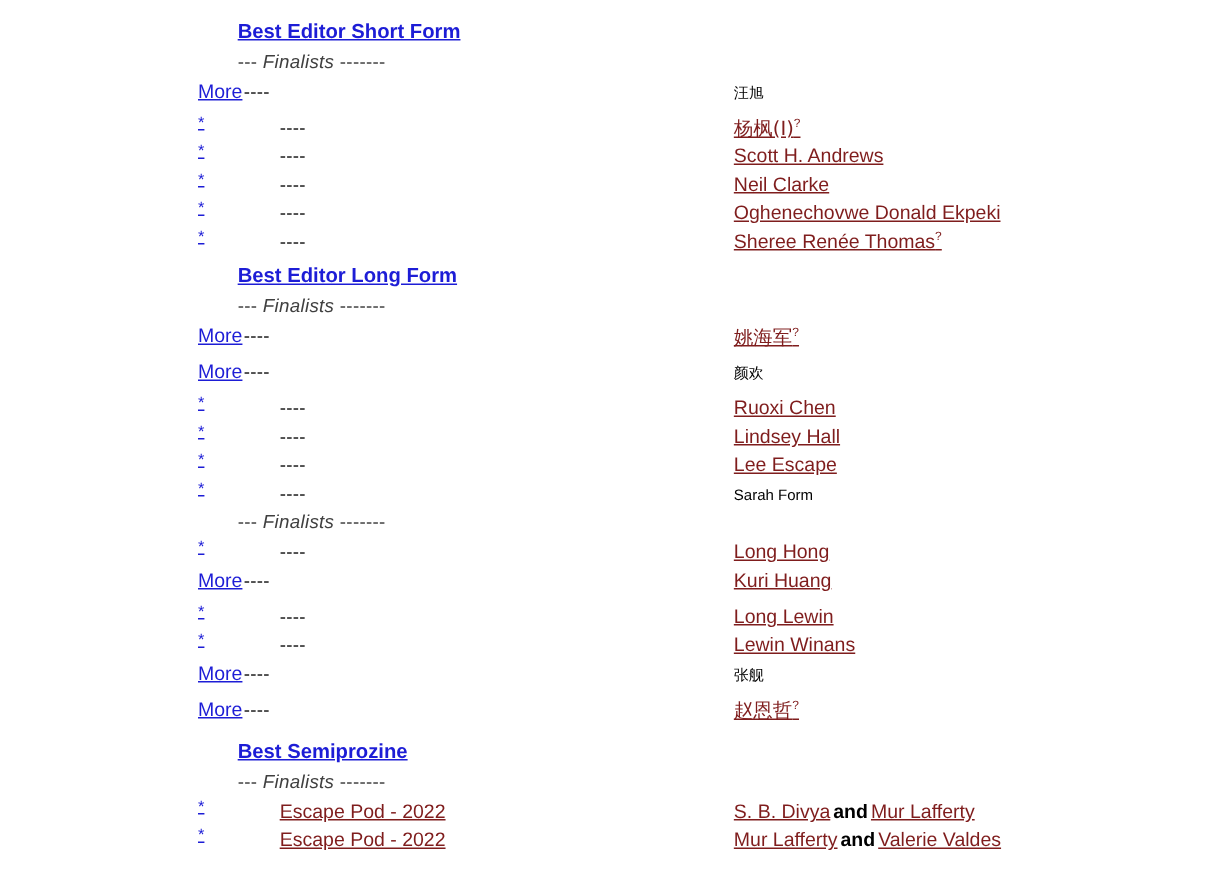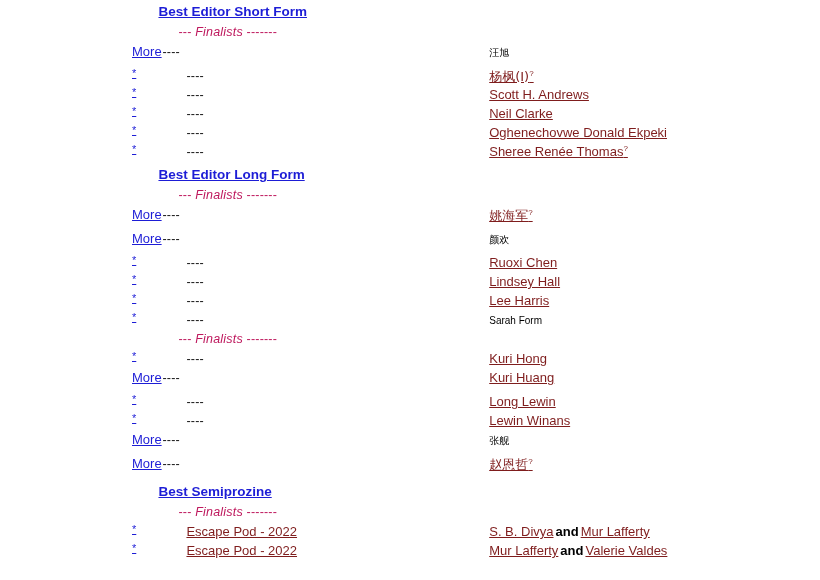--- a/index.html
+++ b/index.html
@@ -14,21 +14,21 @@
     background: #ffffff;
     font-family: "Liberation Sans", "DejaVu Sans", sans-serif;
     font-size: 13px;
     color: #000000;
   }
 
   #layout {
     display: flex;
     width: 820px;
     height: 580px;
-    align-items: flex-start;
+    align-items: center;
   }
 
   
   #sidebar {
     width: 118px;
     flex: 0 0 118px;
     background: #ebebd3;
     border-right: 1px solid #55554a;
     box-sizing: border-box;
   }
@@ -72,23 +72,22 @@
     font-weight: bold;
     font-size: 13.5px;
     color: #1d1dd6;
     text-decoration: underline;
     display: inline-block;
     padding-top: 4px;
   }
 
   .finalists {
     font-size: 12.5px;
-    color: #be185d;
+    color: #404040;
     letter-spacing: 0.2px;
-    margin-left: 20px;
   }
   .finalists i { font-style: italic; }
 
   .mark-star {
     color: #1d1dd6;
     text-decoration: underline;
     font-size: 11px;
     line-height: 9px;
     display: inline-block;
     vertical-align: top;
@@ -189,35 +188,35 @@
             <td class="c-person"><a href="#" class="person"><span>Ruoxi Chen</span></a></td>
           </tr>
           <tr class="r-entry">
             <td class="c-mark"><a href="#" class="mark-star">*</a></td>
             <td class="c-work"><span class="dashes indent">----</span></td>
             <td class="c-person"><a href="#" class="person"><span>Lindsey Hall</span></a></td>
           </tr>
           <tr class="r-entry">
             <td class="c-mark"><a href="#" class="mark-star">*</a></td>
             <td class="c-work"><span class="dashes indent">----</span></td>
-            <td class="c-person"><a href="#" class="person"><span>Lee Harris</span></a></td>
+            <td class="c-person"><a href="#" class="person"><span>Lee Escape</span></a></td>
           </tr>
           <tr class="r-entry">
             <td class="c-mark"><a href="#" class="mark-star">*</a></td>
             <td class="c-work"><span class="dashes indent">----</span></td>
             <td class="c-person"><span class="person person-plain"><span>Sarah Form</span></span></td>
           </tr>
           <tr class="r-fin">
             <td class="c-mark"></td>
             <td class="c-work" colspan="2"><span class="finalists">--- <i>Finalists</i> -------</span></td>
           </tr>
           <tr class="r-entry">
             <td class="c-mark"><a href="#" class="mark-star">*</a></td>
             <td class="c-work"><span class="dashes indent">----</span></td>
-            <td class="c-person"><a href="#" class="person"><span>Kuri Hong</span></a></td>
+            <td class="c-person"><a href="#" class="person"><span>Long Hong</span></a></td>
           </tr>
           <tr class="r-entry-t">
             <td class="c-mark"><a href="#" class="mark-more">More</a></td>
             <td class="c-work"><span class="dashes">----</span></td>
             <td class="c-person"><a href="#" class="person"><span>Kuri Huang</span></a></td>
           </tr>
           <tr class="r-entry">
             <td class="c-mark"><a href="#" class="mark-star">*</a></td>
             <td class="c-work"><span class="dashes indent">----</span></td>
             <td class="c-person"><a href="#" class="person"><span>Long Lewin</span></a></td>

